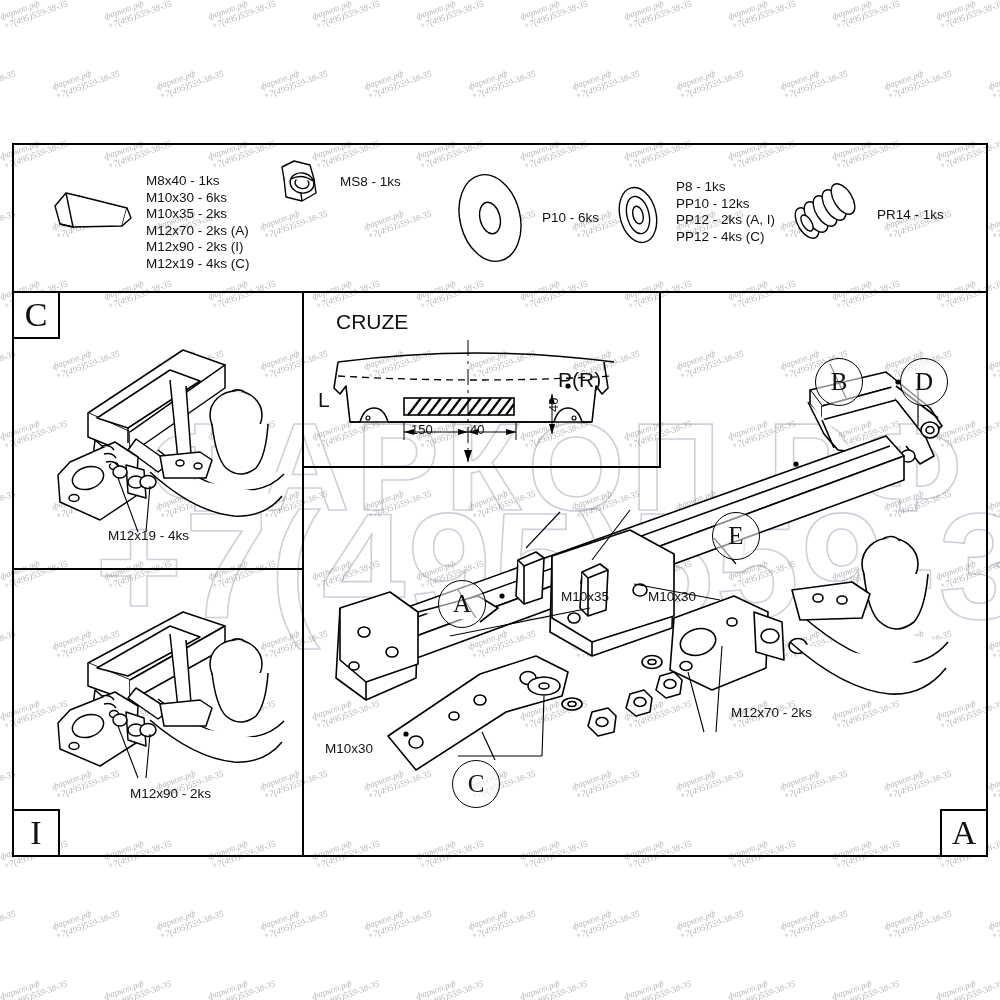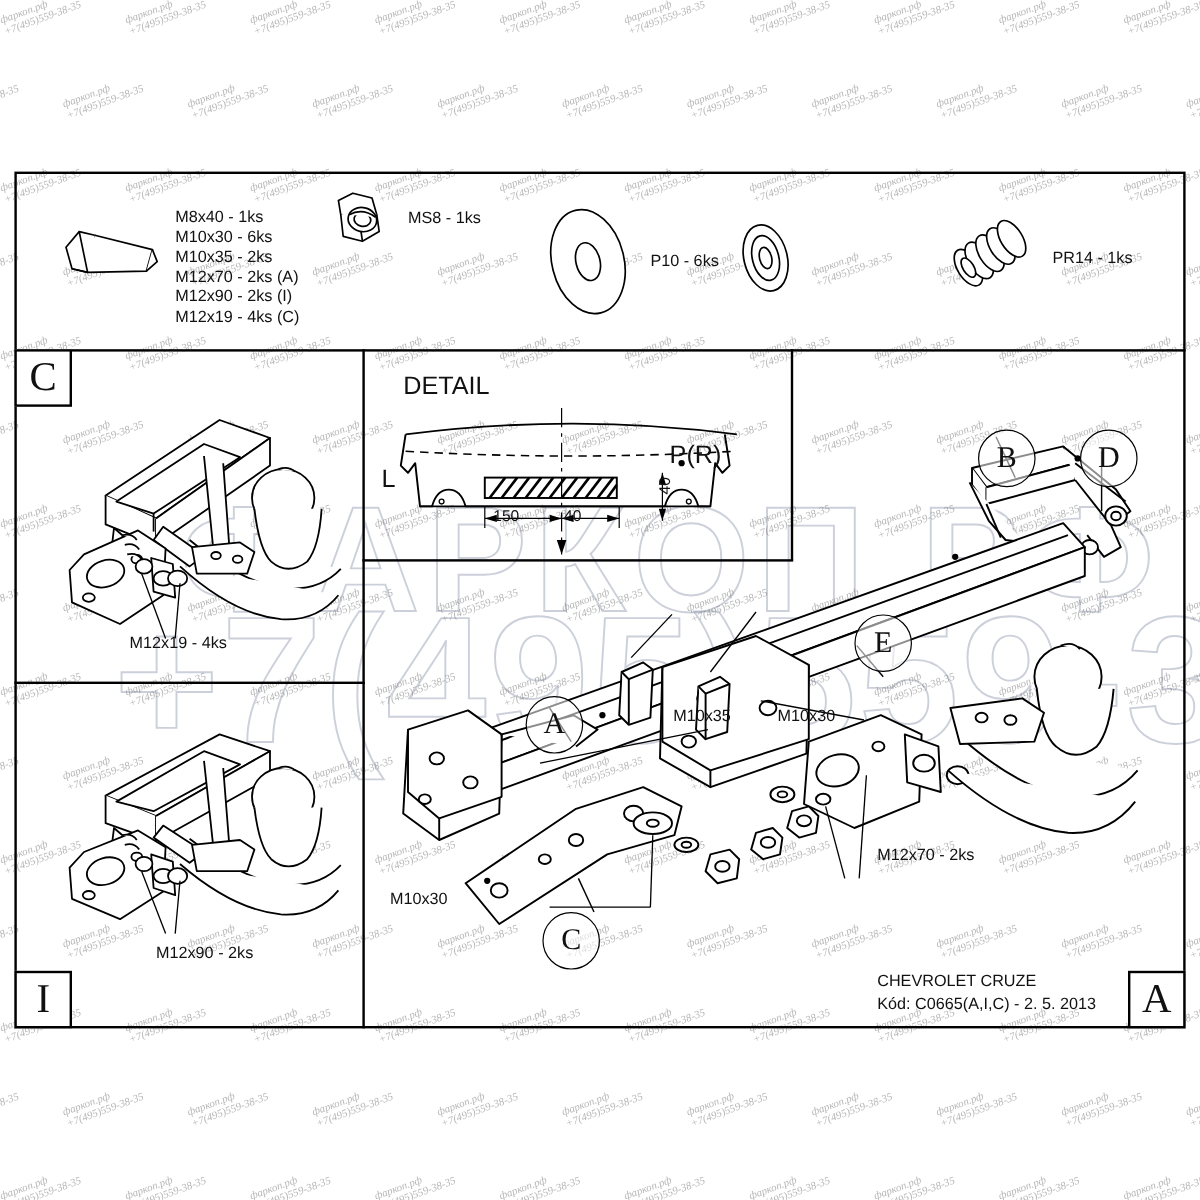--- a/index.html
+++ b/index.html
@@ -135,20 +135,26 @@
     </div>
 
     <div class="part-group" style="left:598px;top:35px;">
       <svg class="part-svg" width="56" height="70" viewBox="0 0 56 70">
         <g fill="#fff" stroke="#000" stroke-width="1.4">
           <ellipse cx="26" cy="35" rx="18" ry="28" transform="rotate(-14 26 35)"></ellipse>
           <ellipse cx="26" cy="35" rx="11" ry="19" transform="rotate(-14 26 35)"></ellipse>
           <ellipse cx="26" cy="35" rx="5" ry="9" transform="rotate(-14 26 35)"></ellipse>
         </g>
       </svg>
+      <div class="part-label" style="margin-left:8px;margin-top:-6px;">
+        <div>P8 - 1ks</div>
+        <div>PP10 - 12ks</div>
+        <div>PP12 - 2ks (A, I)</div>
+        <div>PP12 - 4ks (C)</div>
+      </div>
     </div>
 
     <div class="part-group" style="left:775px;top:28px;">
       <svg class="part-svg" width="86" height="78" viewBox="0 0 86 78">
         <g fill="#fff" stroke="#000" stroke-width="1.4">
           <ellipse cx="18" cy="50" rx="9" ry="17" transform="rotate(-32 18 50)"></ellipse>
           <ellipse cx="27" cy="44" rx="9" ry="17" transform="rotate(-32 27 44)"></ellipse>
           <ellipse cx="36" cy="38" rx="9" ry="17" transform="rotate(-32 36 38)"></ellipse>
           <ellipse cx="45" cy="32" rx="9" ry="17" transform="rotate(-32 45 32)"></ellipse>
           <ellipse cx="54" cy="26" rx="9" ry="17" transform="rotate(-32 54 26)"></ellipse>
@@ -222,21 +228,21 @@
       <ellipse cx="80" cy="120" rx="7" ry="6"></ellipse>
       <ellipse cx="108" cy="130" rx="8" ry="6.5"></ellipse>
     </g>
     <g stroke="#000" stroke-width="1.1" fill="none">
       <path d="M78 126 L98 178"></path>
       <path d="M110 134 L106 178"></path>
     </g>
   </svg>
   <div class="lbl" style="left:108px;top:786px;margin-left:22px;">M12x90 - 2ks</div>
 
-  <div class="lbl-big" style="left:336px;top:310px;">DETAIL</div>
+  <div class="lbl-big" style="left:336px;top:310px;">CRUZE</div>
 
   <svg class="drawing" style="left:316px;top:336px;" width="330" height="130" viewBox="0 0 330 130">
     <g fill="none" stroke="#000" stroke-width="1.6" stroke-linejoin="round">
       <path d="M22 26 q140 -18 276 0"></path>
       <path d="M22 26 L18 52 L24 58 L30 50 L34 86 L44 86 q4 -14 14 -14 q10 0 14 14 L238 86 q4 -14 14 -14 q10 0 14 14 L276 86 L280 50 L286 58 L292 52 L288 26"></path>
       <path d="M34 86 L276 86"></path>
     </g>
     <path d="M22 40 q140 8 274 0" fill="none" stroke="#000" stroke-width="1.3" stroke-dasharray="7 5"></path>
     <g fill="none" stroke="#000" stroke-width="1.1">
       <circle cx="52" cy="82" r="2"></circle>
@@ -402,24 +408,20 @@
   <div class="callout" style="left:815px;top:358px;">B</div>
   <div class="callout" style="left:452px;top:760px;">C</div>
   <div class="callout" style="left:900px;top:358px;">D</div>
   <div class="callout" style="left:712px;top:512px;">E</div>
 
   <div class="lbl" style="left:561px;top:589px;">M10x35</div>
   <div class="lbl" style="left:648px;top:589px;">M10x30</div>
   <div class="lbl" style="left:325px;top:741px;">M10x30</div>
   <div class="lbl" style="left:731px;top:705px;">M12x70 - 2ks</div>
 
-  <div class="titleblock" style="left:731px;top:808px;">
-    <div>CHEVROLET CRUZE</div>
-    <div>Kód: C0665(A,I,C) - 2. 5. 2013</div>
-  </div>
 
   <div class="wm-tiles" id="wm-tiles">
       <div class="wm-tile" style="left: 0px; top: 0px;">фаркоп.рф<br>+7(495)559-38-35</div>
       <div class="wm-tile" style="left: 104px; top: 0px;">фаркоп.рф<br>+7(495)559-38-35</div>
       <div class="wm-tile" style="left: 208px; top: 0px;">фаркоп.рф<br>+7(495)559-38-35</div>
       <div class="wm-tile" style="left: 312px; top: 0px;">фаркоп.рф<br>+7(495)559-38-35</div>
       <div class="wm-tile" style="left: 416px; top: 0px;">фаркоп.рф<br>+7(495)559-38-35</div>
       <div class="wm-tile" style="left: 520px; top: 0px;">фаркоп.рф<br>+7(495)559-38-35</div>
       <div class="wm-tile" style="left: 624px; top: 0px;">фаркоп.рф<br>+7(495)559-38-35</div>
       <div class="wm-tile" style="left: 728px; top: 0px;">фаркоп.рф<br>+7(495)559-38-35</div>

